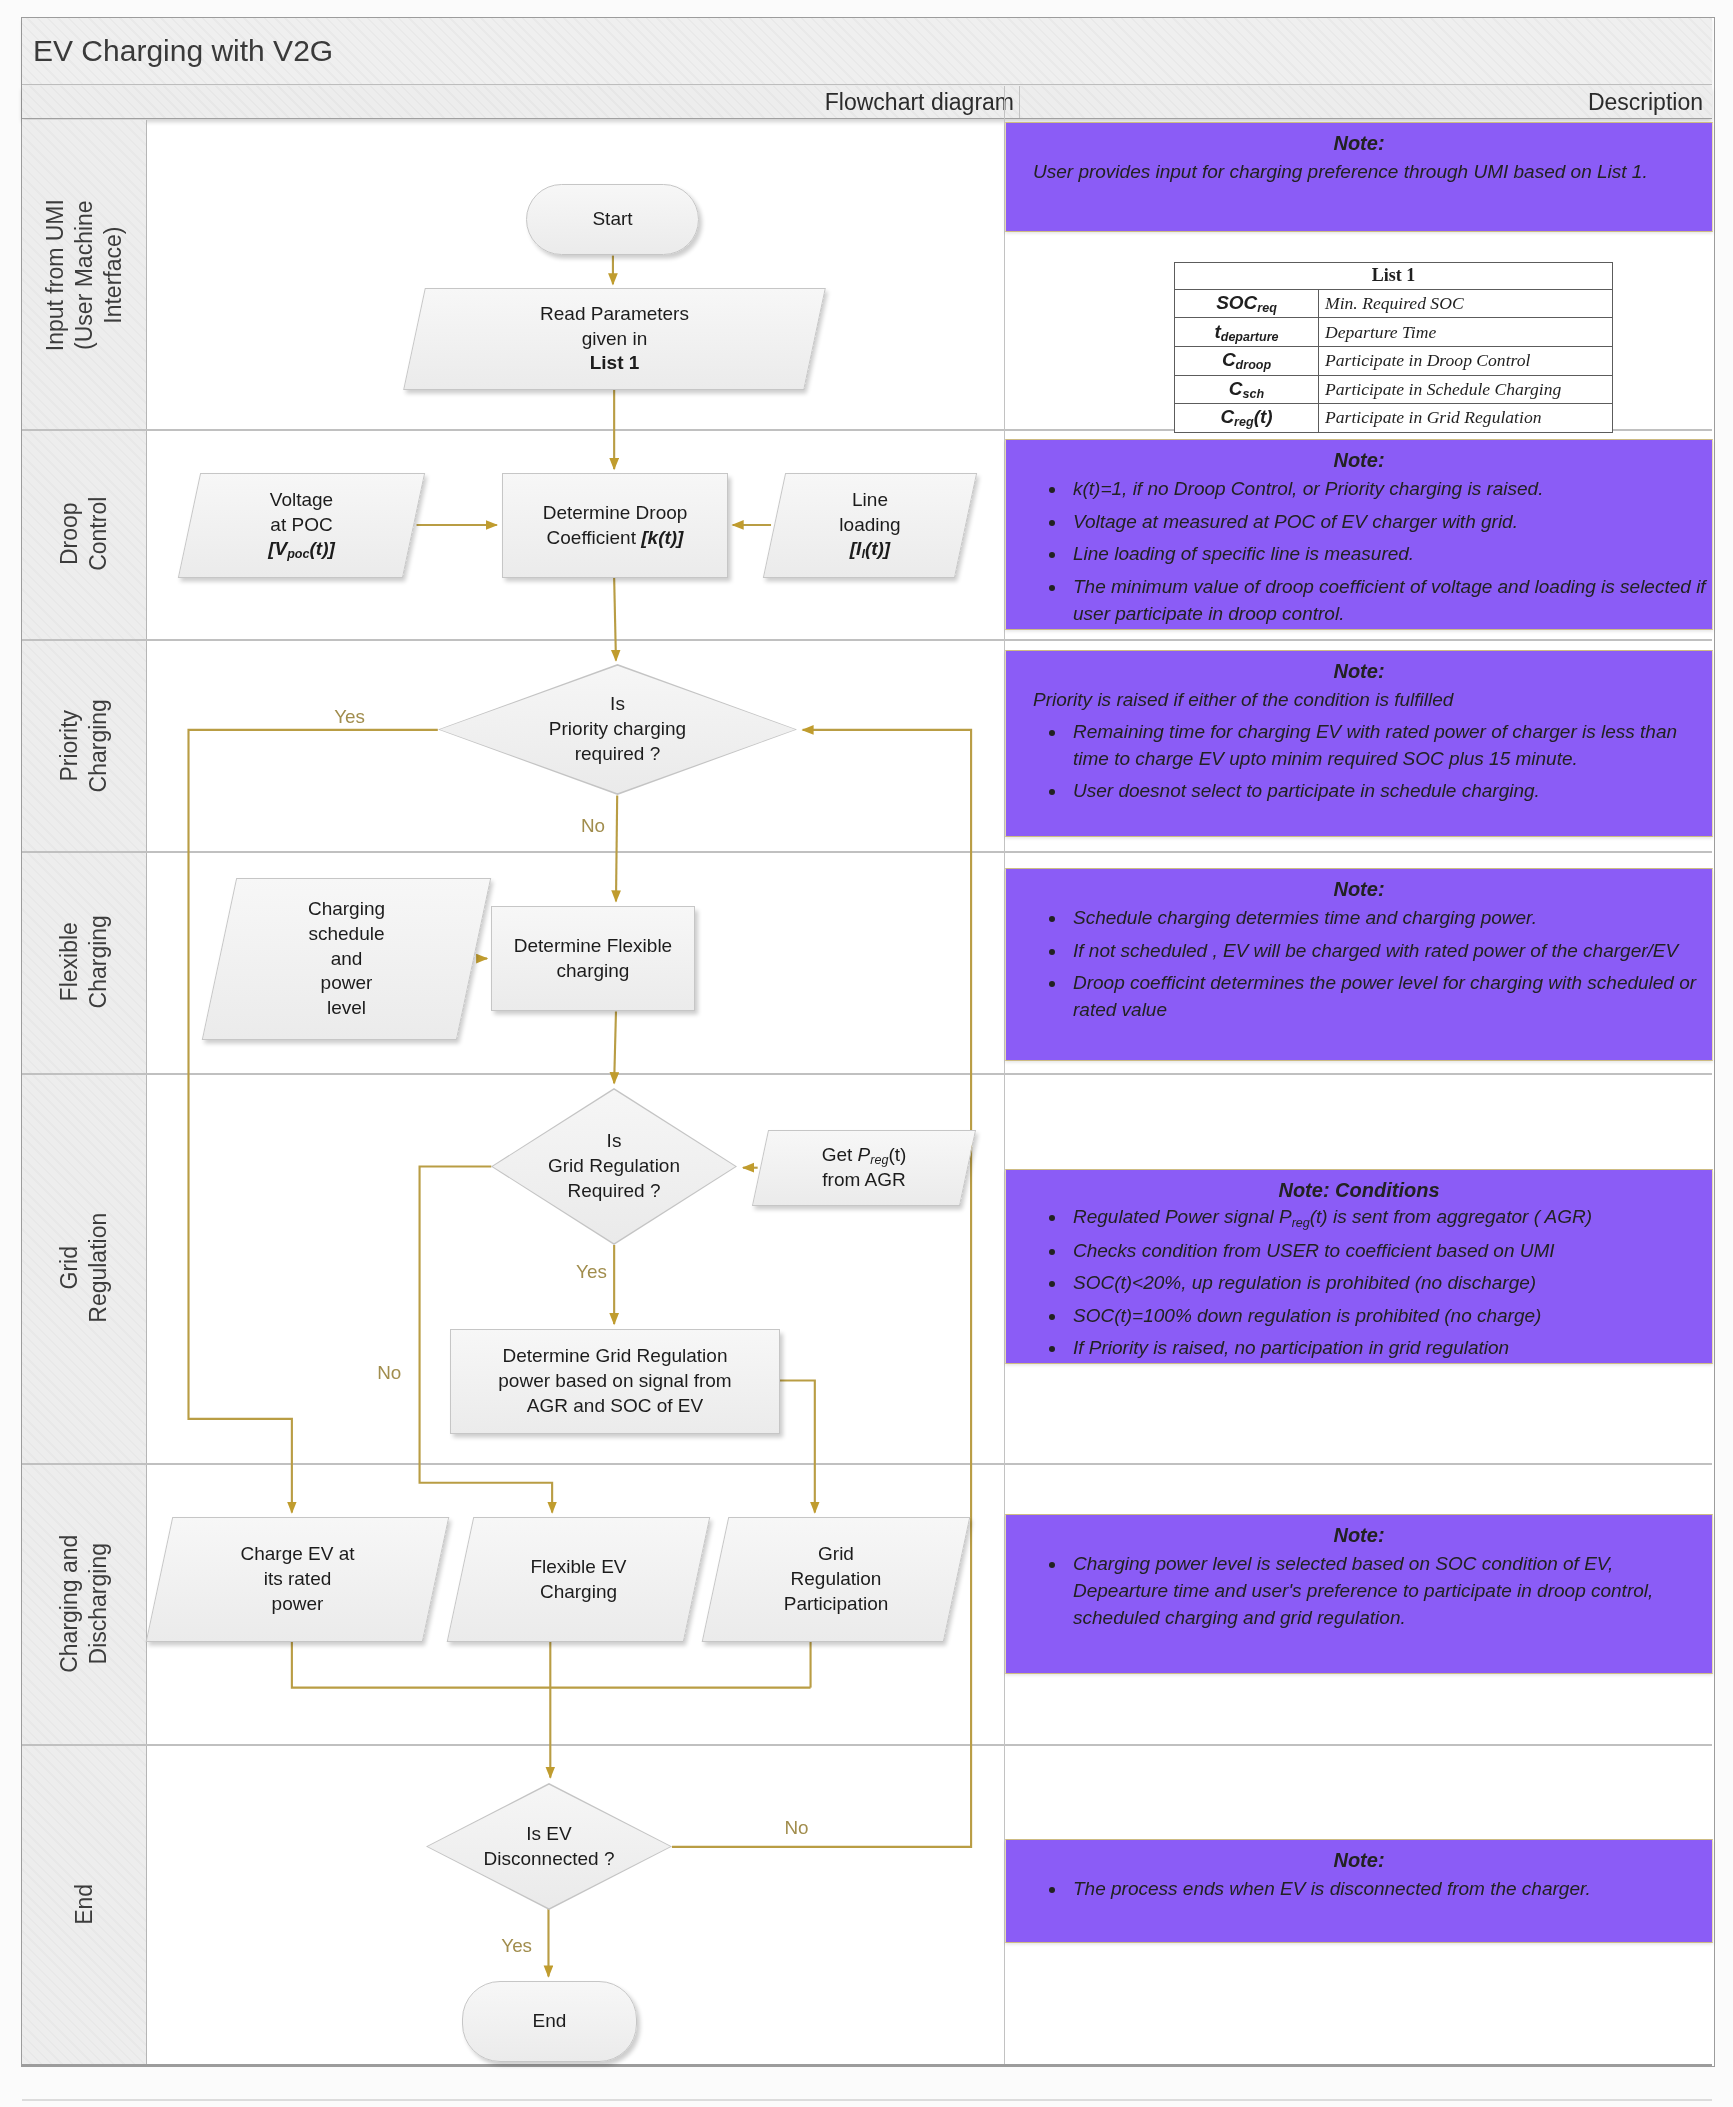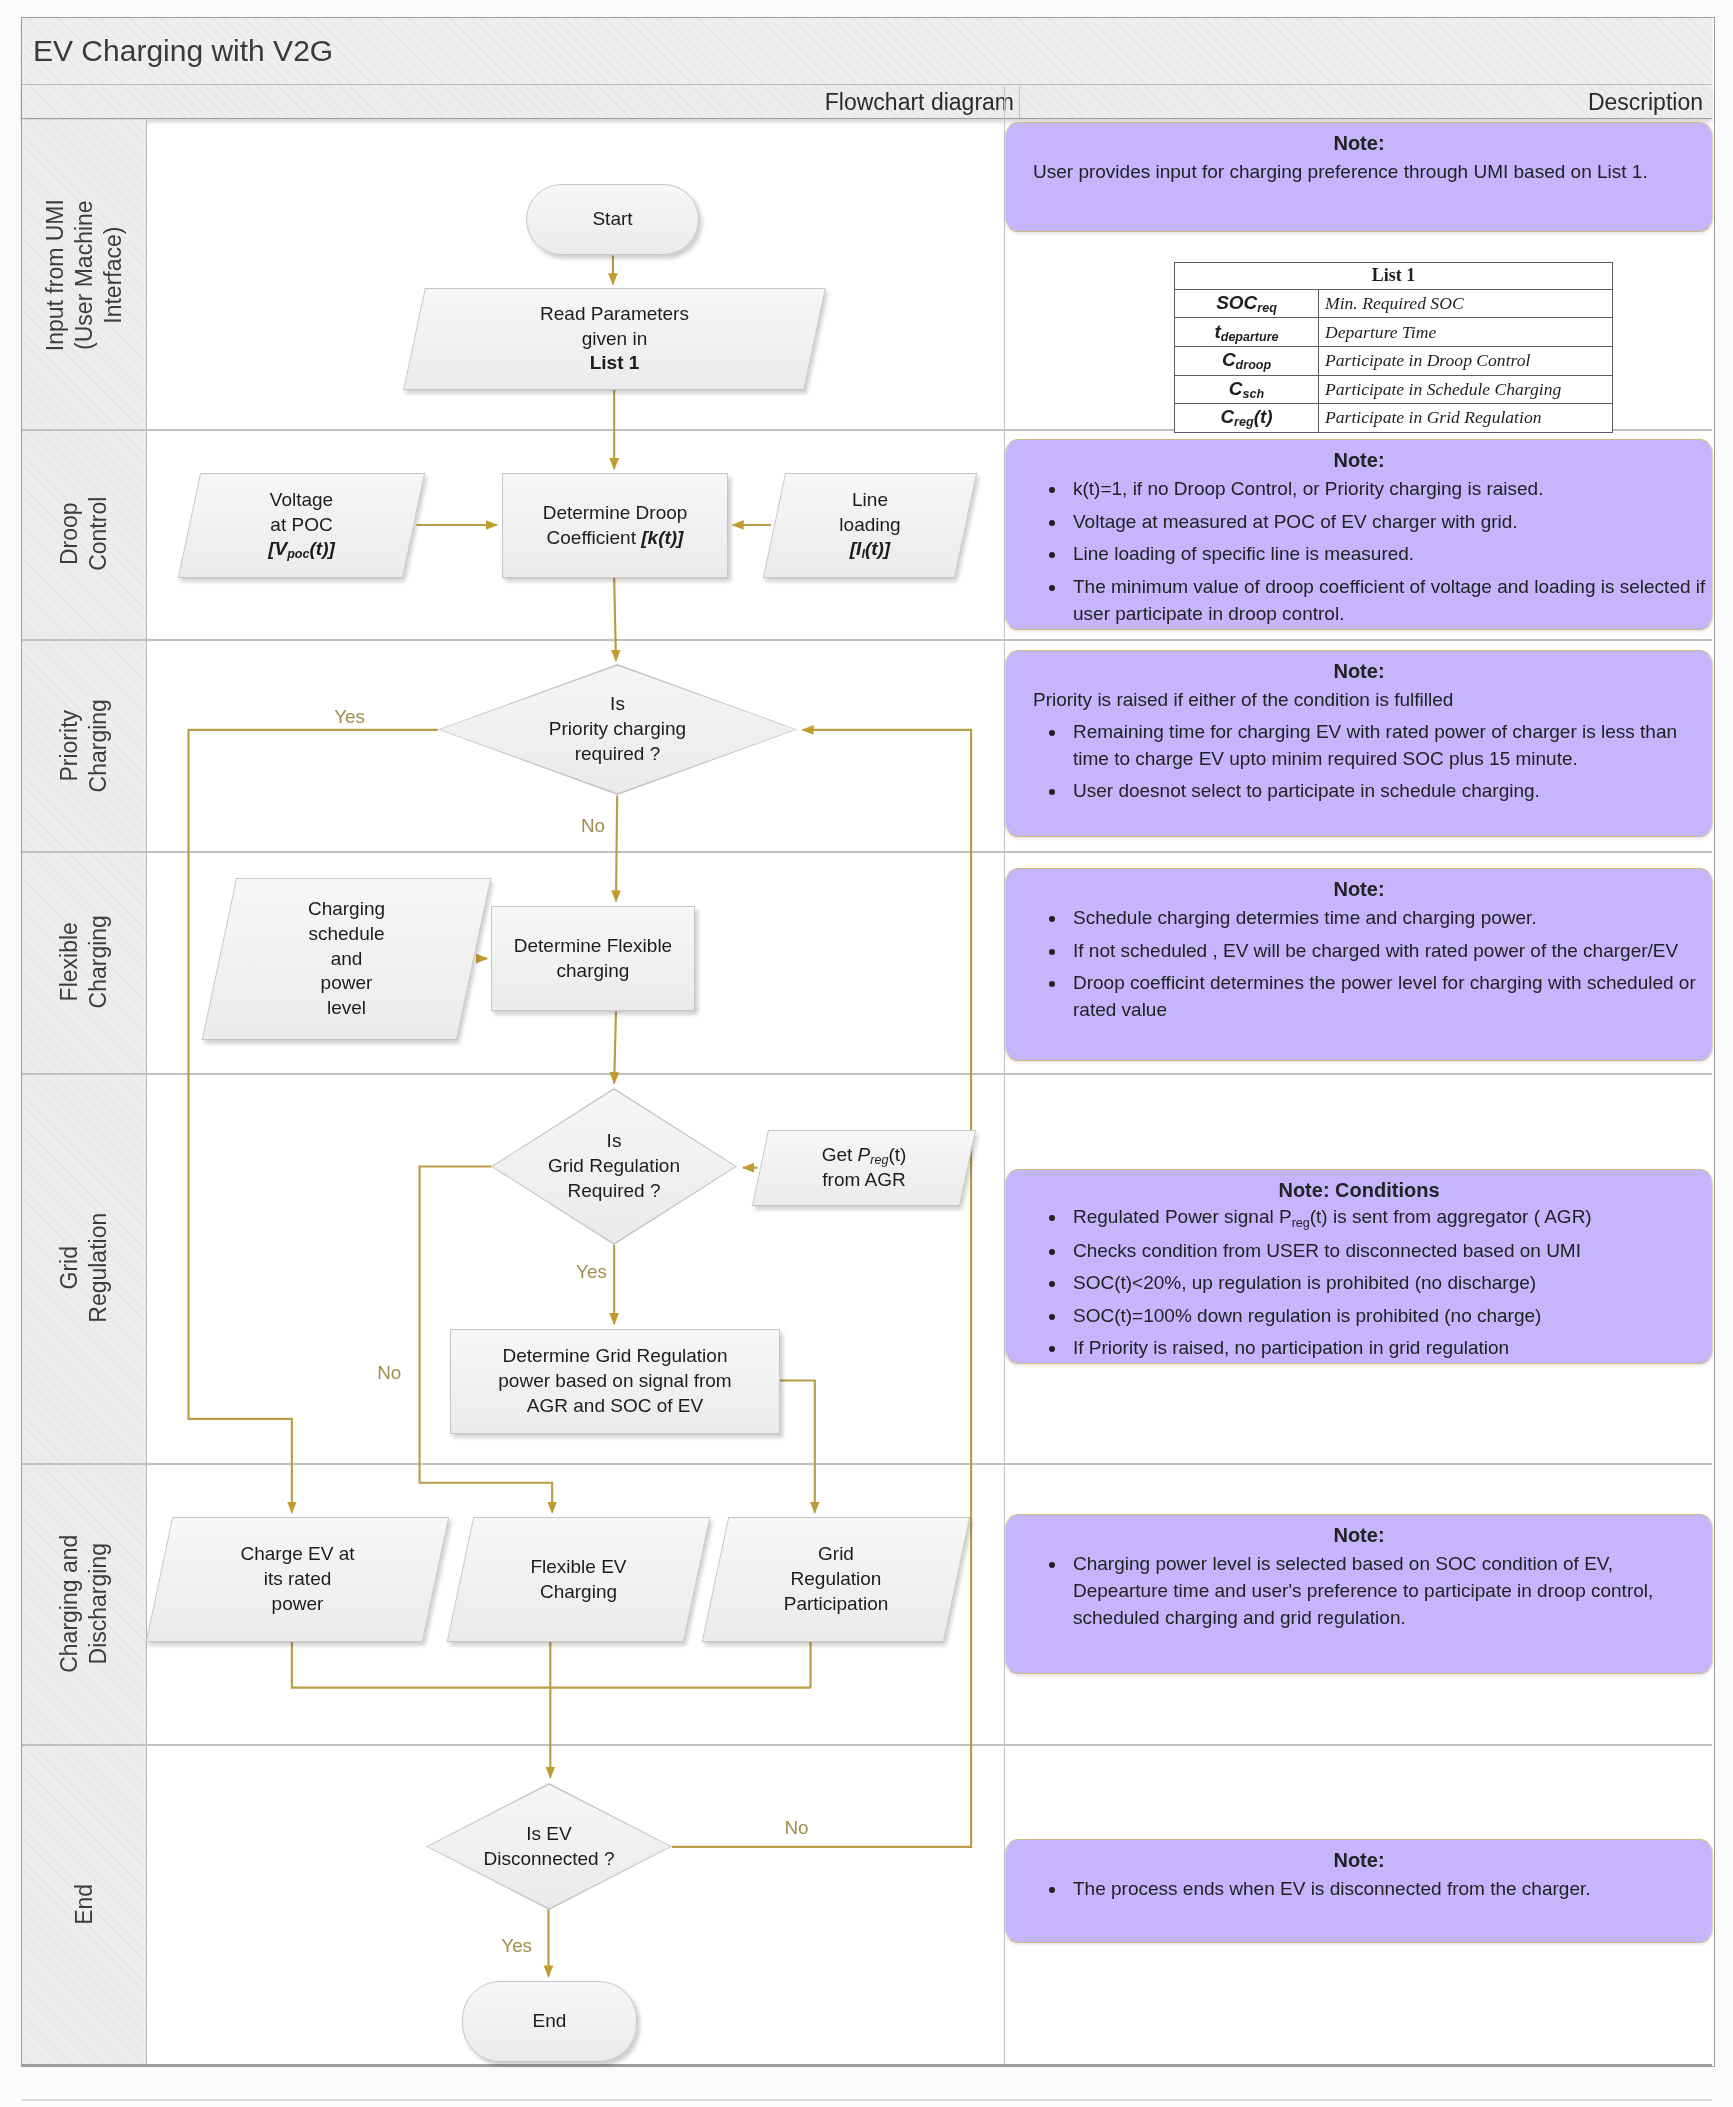--- a/index.html
+++ b/index.html
@@ -39,24 +39,24 @@
   .diam .bg{border:none;clip-path:polygon(50% 0,100% 50%,50% 100%,0 50%);
             background:#c4c4c4;filter:drop-shadow(2.4px 3px 2.4px rgba(0,0,0,0.22));}
   .diam .bg::after{content:"";position:absolute;inset:1.8px;
             clip-path:polygon(50% 0,100% 50%,50% 100%,0 50%);
             background:linear-gradient(180deg,#f6f6f6,#eaeaea);}
   .lbl{position:relative;text-align:center;font-size:19px;color:#1c1c1c;
        line-height:1.3;padding:0 6px;}
   .p-b{font-weight:700}.p-i{font-style:italic}
   .p-sub{font-size:66%;vertical-align:-20%;}
   
-  .note{position:absolute;left:1005px;width:706px;background:#c4b5fd;
+  .note{position:absolute;left:1005px;width:706px;background:#8b5cf6;
         border-top:1.8px solid #cdbb83;border-bottom:1.8px solid #cdbb83;
         border-left:0.6px solid #e6d8b2;border-right:0.6px solid #e6d8b2;
-        box-shadow:0 1.8px 3px rgba(0,0,0,0.10);color:#222;border-radius:14px;}
+        box-shadow:0 1.8px 3px rgba(0,0,0,0.10);font-style:italic;color:#222;}
   .note .ttl{text-align:center;font-size:20px;font-weight:700;padding-top:8.5px;}
   .note .body{font-size:19px;line-height:1.45;padding:3.6px 16px 0 16px;margin-left:11px;}
   .note ul{margin:4.9px 0 0 0;padding-left:61px;}
   .note li{font-size:19px;line-height:1.42;margin-bottom:5.5px;padding-left:6px;}
   
   .l1table{position:absolute;left:1174px;top:262px;width:439px;
            border-collapse:collapse;background:#ffffff;font-size:17.6px;}
   .l1table th,.l1table td{border:1.2px solid #5c5c5c;padding:2.4px 6px;}
   .l1table th{font-size:18px;font-weight:700;font-family:"Liberation Serif",serif;}
   .l1table td.sym{width:131px;text-align:center;font-family:Liberation Sans, sans-serif;font-size:19px;}
@@ -291,21 +291,21 @@
       <li><span>Schedule charging determies time and charging power.</span></li>
       <li><span>If not scheduled , EV will be charged with rated power of the charger/EV</span></li>
       <li><span>Droop coefficint determines the power level for charging with scheduled or rated value</span></li>
     </ul>
   </div>
 
   <div class="note" style="top:1169px;height:193px">
     <div class="ttl">Note: Conditions</div>
     <ul style="margin-top:2.4px">
       <li><span>Regulated Power signal P</span><span class="p-sub">reg</span><span>(t) is sent from aggregator ( AGR)</span></li>
-      <li><span>Checks condition from USER to disconnected based on UMI</span></li>
+      <li><span>Checks condition from USER to coefficient based on UMI</span></li>
       <li><span>SOC(t)&lt;20%, up regulation is prohibited (no discharge)</span></li>
       <li><span> SOC(t)=100% down regulation is prohibited (no charge)</span></li>
       <li><span>If Priority is raised, no participation in grid regulation</span></li>
     </ul>
   </div>
 
   <div class="note" style="top:1514px;height:158px">
     <div class="ttl">Note:</div>
     <ul>
       <li><span>Charging power level is selected based on SOC condition of EV, Depearture time and user's preference to participate in droop control, scheduled charging and grid regulation.</span></li>

